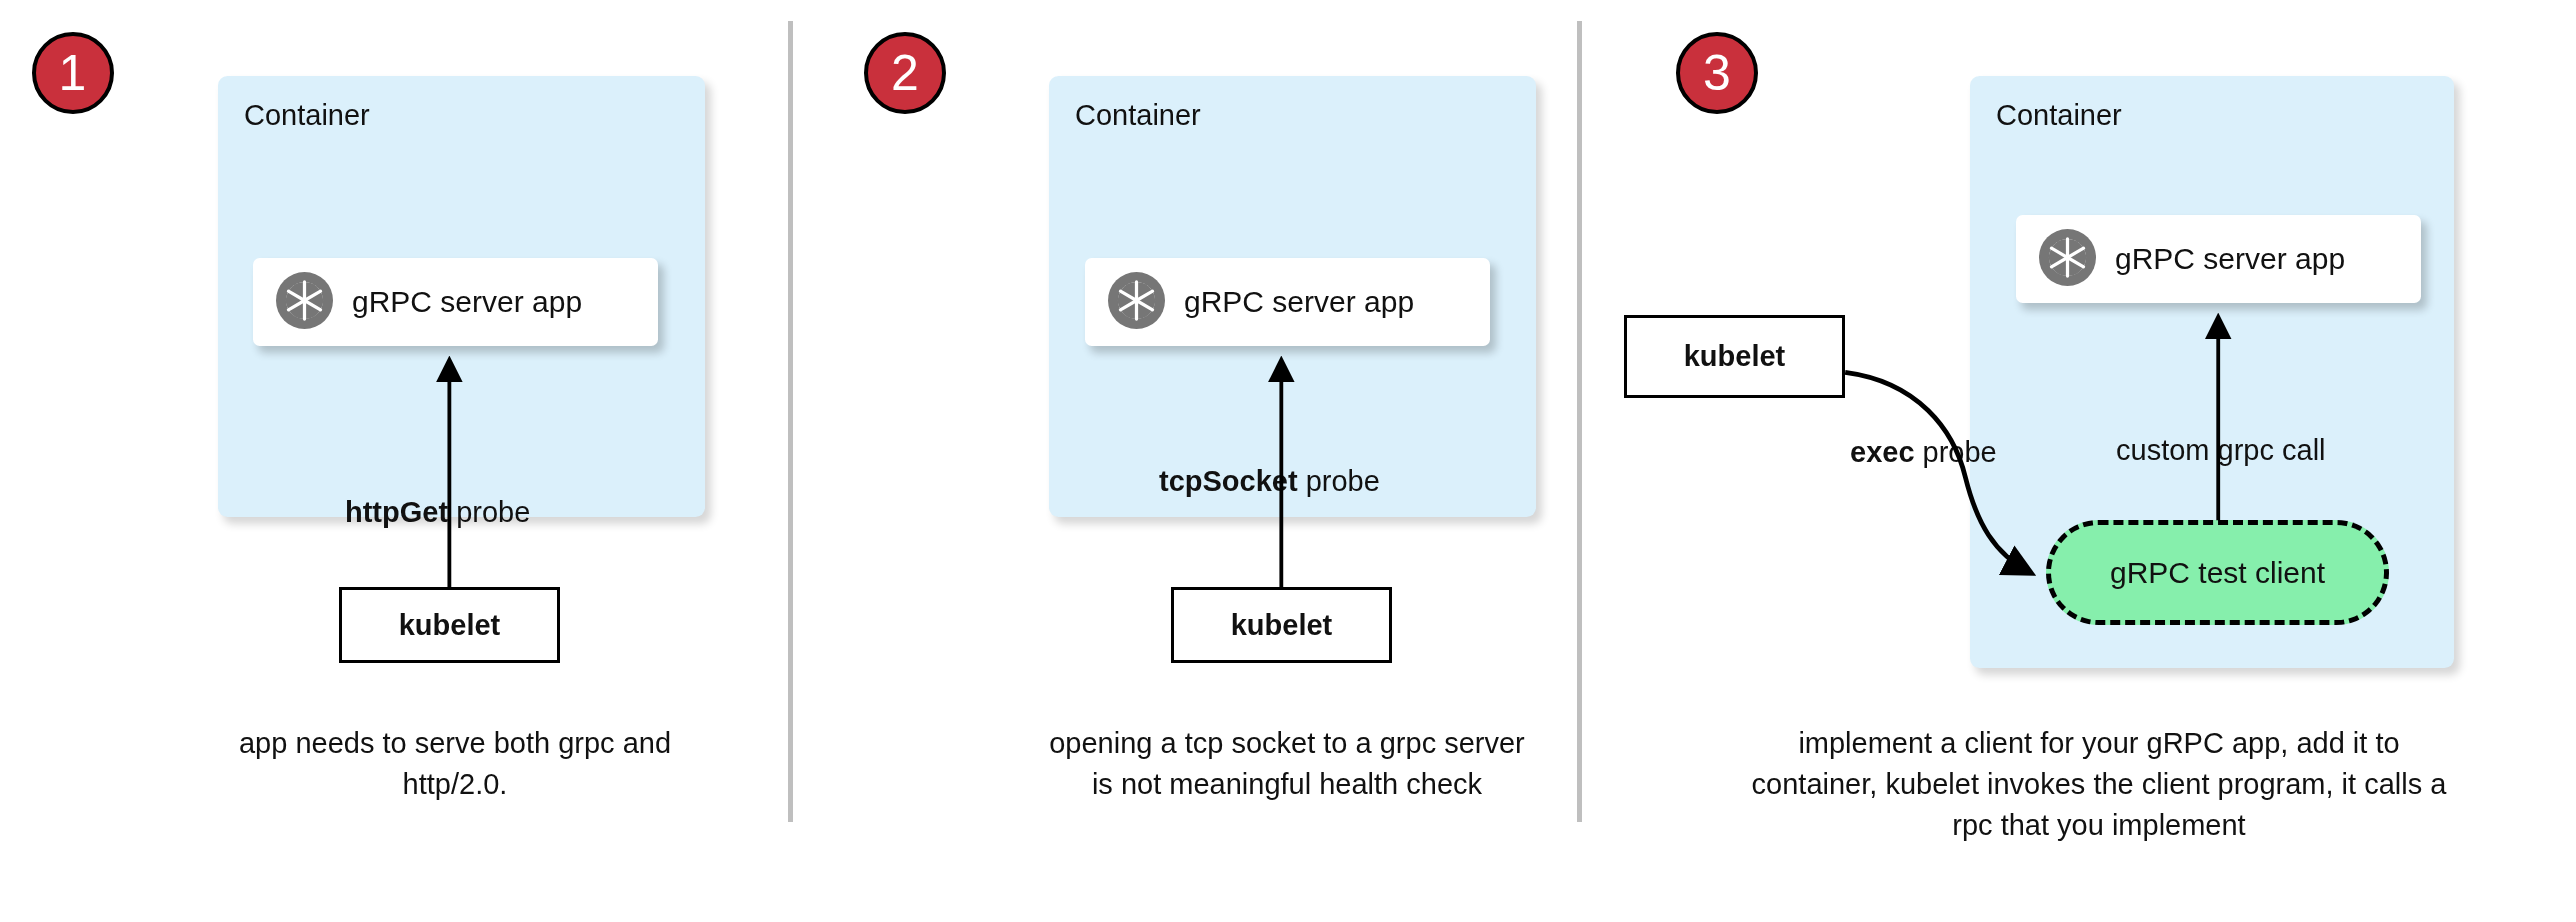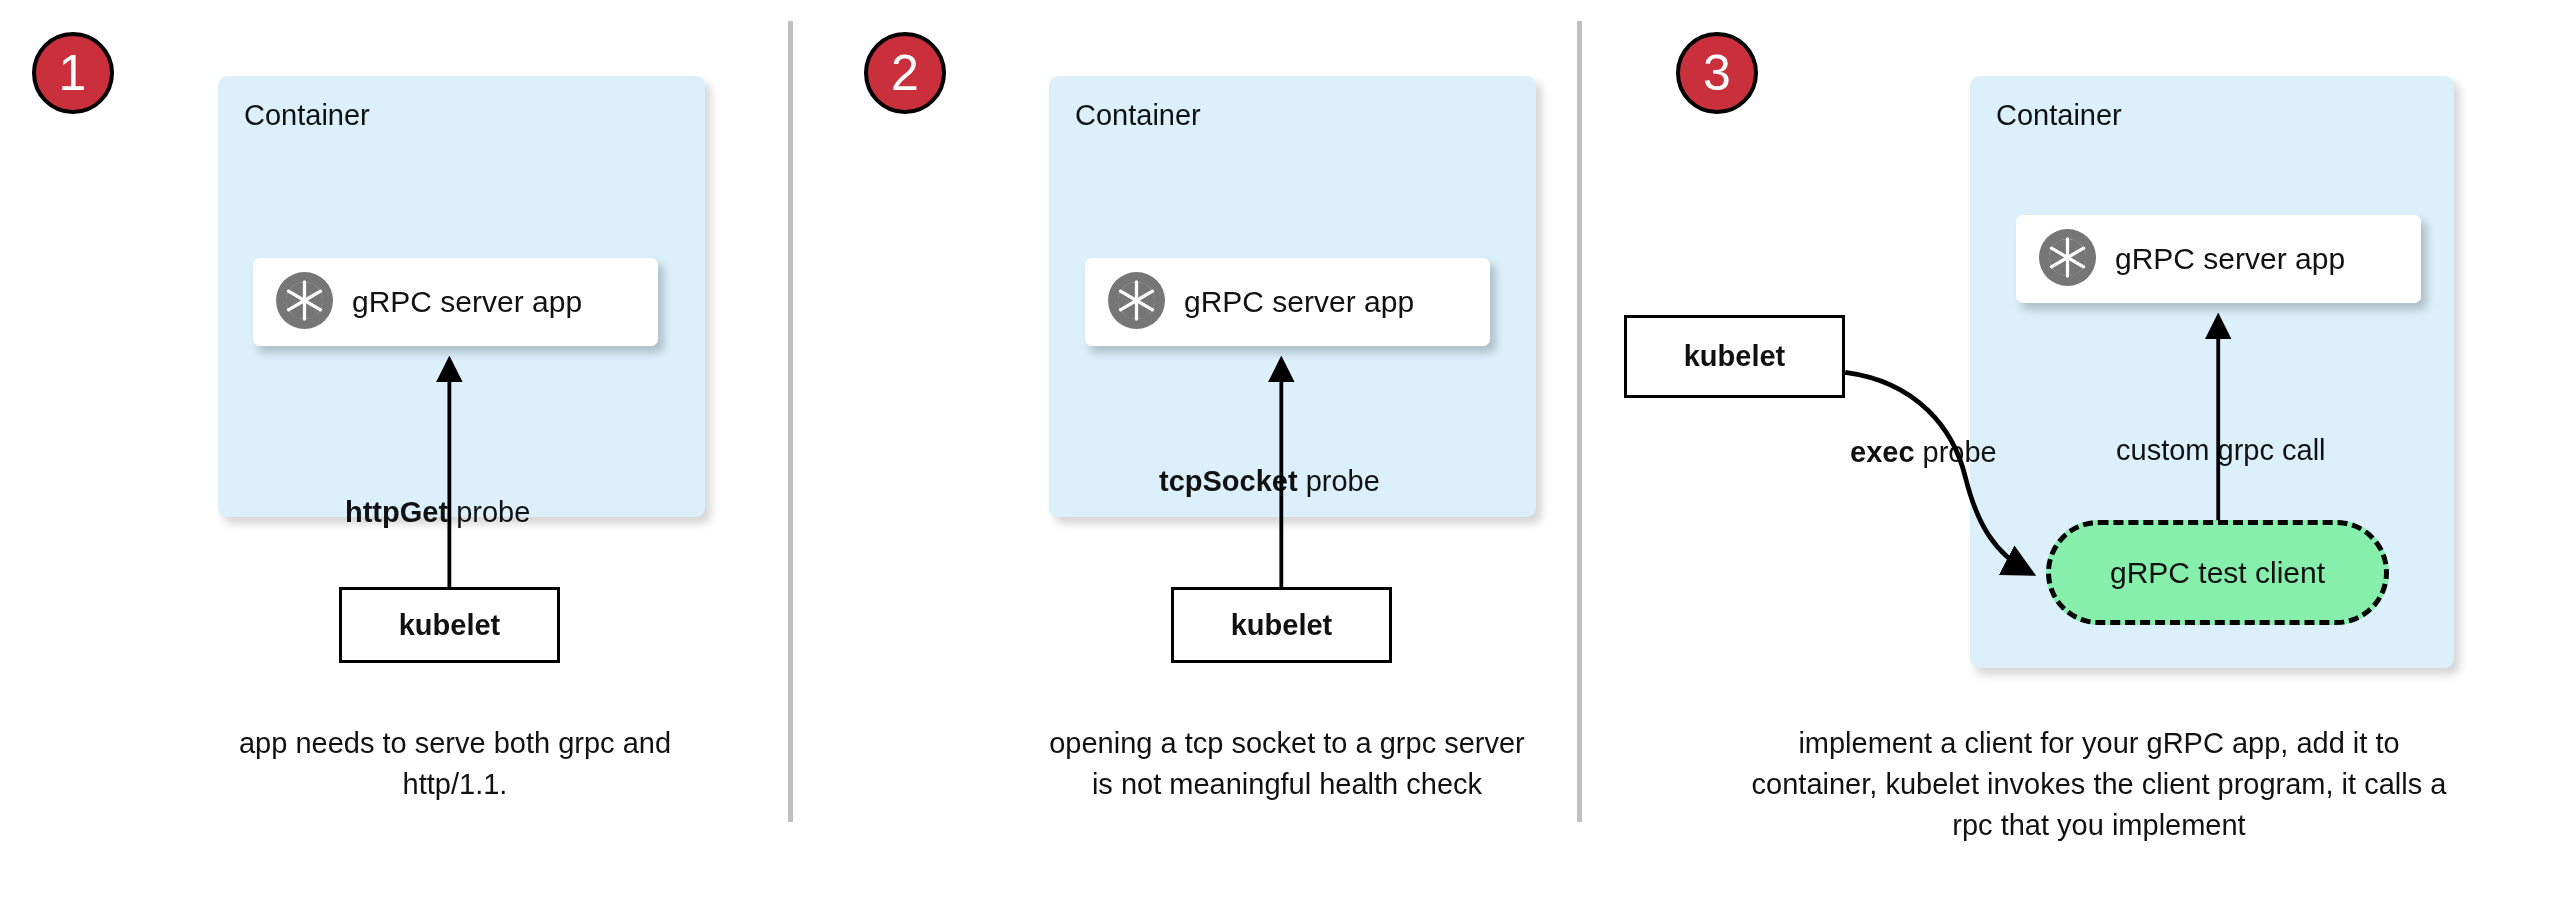--- a/index.html
+++ b/index.html
@@ -172,21 +172,21 @@
     </div>
 
     <div class="edge-label" style="left:345px;top:465px;margin-top:31px;">
       <b>httpGet</b><span> probe</span>
     </div>
 
     <div class="kubelet-box" style="left:339px;top:587px;width:221px;height:76px;">
       <span>kubelet</span>
     </div>
 
-    <div class="caption" style="left:208px;top:723px;width:494px;">app needs to serve both grpc and http/1.1.</div>
+    <div class="caption" style="left:208px;top:723px;width:494px;">app needs to serve both grpc and http/2.0.</div>
   </div>
 
   <div class="panel" style="left:788px;width:789px;">
 
     <div class="badge" style="left:76px;top:31.5px;">
       <span>2</span>
     </div>
 
     <div class="container-box" style="left:261px;top:76px;width:477px;height:441px;">
       <div class="container-label">Container</div>

